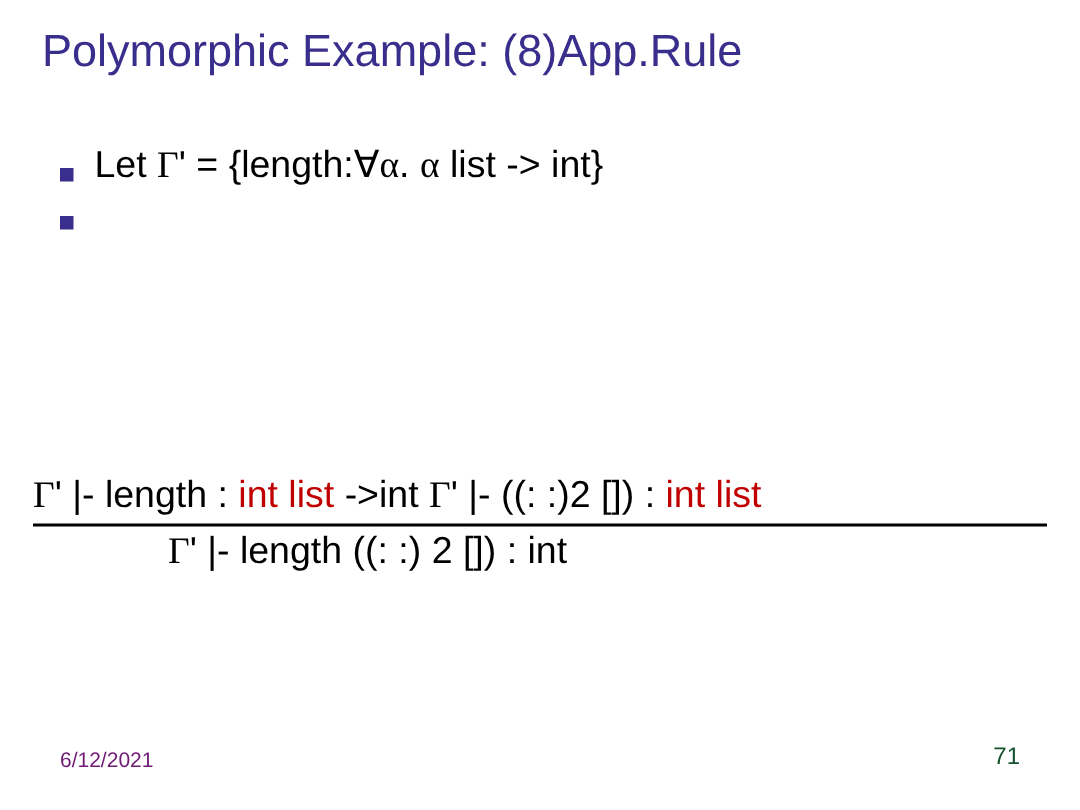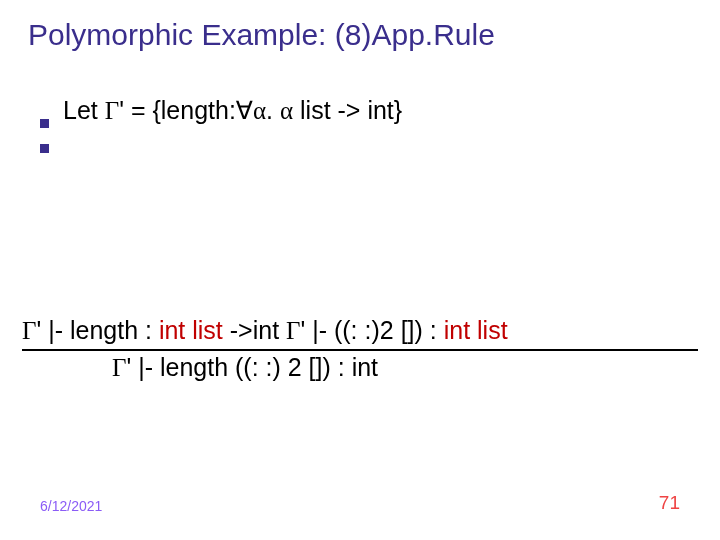--- a/index.html
+++ b/index.html
@@ -24,21 +24,21 @@
     font-size: 30px;
     font-weight: 400;
     margin: 0 0 42px 0;
     font-family: Arial, sans-serif;
   }
   .bullets {
     margin-left: 12px;
   }
   .bullet-row {
     display: flex;
-    align-items: flex-end;
+    align-items: center;
     margin-bottom: 4px;
     font-size: 25px;
     line-height: 1.3;
   }
   .sq {
     width: 9px;
     height: 9px;
     background: #3a2e8c;
     flex: 0 0 9px;
     margin-top: 12px;
@@ -63,28 +63,28 @@
   .conclusion {
     margin-left: 90px;
     white-space: nowrap;
   }
   .intlist { color: #c00000; }
   .date {
     position: absolute;
     left: 40px;
     bottom: 26px;
     font-size: 14px;
-    color: #8b5cf6;
+    color: #701a75;
   }
   .pagenum {
     position: absolute;
     right: 40px;
     bottom: 26px;
-    font-size: 19px;
-    color: #ef4444;
+    font-size: 16px;
+    color: #14532d;
   }
 </style>
 </head>
 <body>
 
 <div class="slide">
 
   <h1 class="title">Polymorphic Example: (8)App.Rule</h1>
 
   <div class="bullets">

